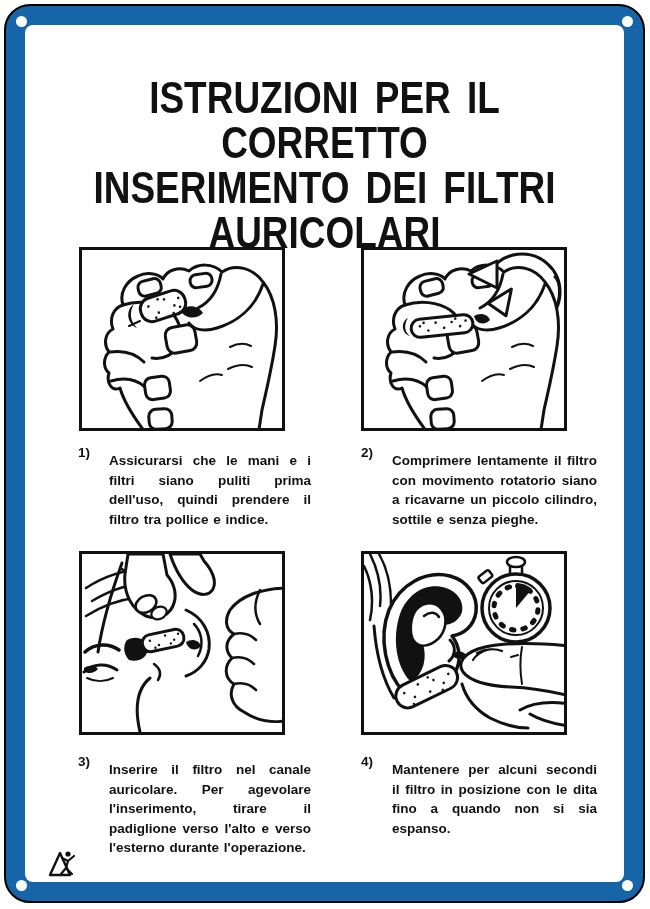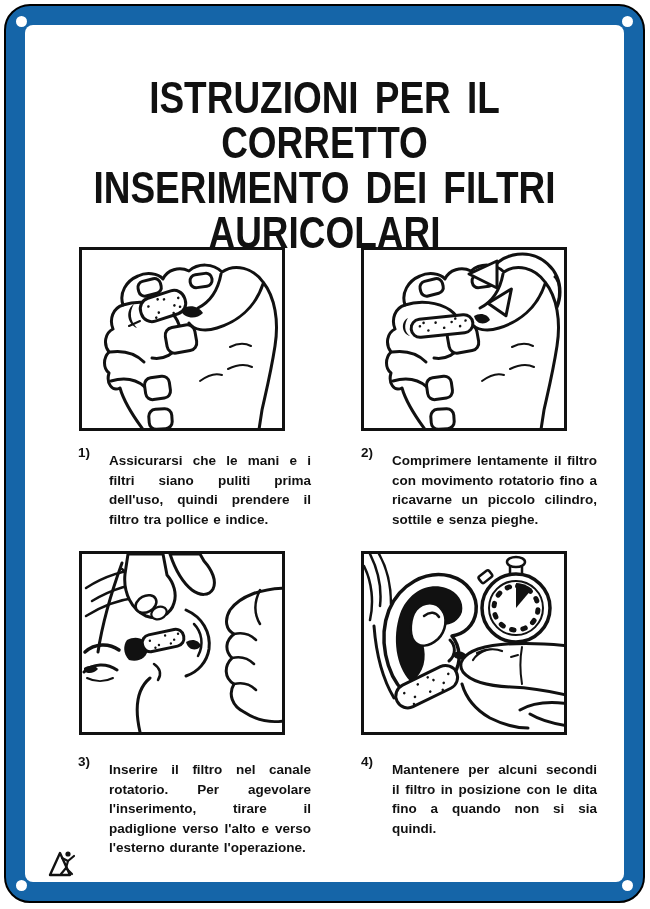--- a/index.html
+++ b/index.html
@@ -134,21 +134,21 @@
       </svg>
     </div>
 
     <div class="cap" id="cap1">
       <span class="num">1)</span>
       <p>Assicurarsi che le mani e i filtri siano puliti prima dell'uso, quindi prendere il filtro tra pollice e indice.</p>
     </div>
 
     <div class="cap" id="cap2">
       <span class="num">2)</span>
-      <p>Comprimere lentamente il filtro con movimento rotatorio fino a ricavarne un piccolo cilindro, sottile e senza pieghe.</p>
+      <p>Comprimere lentamente il filtro con movimento rotatorio siano a ricavarne un piccolo cilindro, sottile e senza pieghe.</p>
     </div>
 
     <div class="ibox" id="box3">
       <svg width="200" height="178" viewBox="0 0 200 178" aria-label="inserting-earplug-filter-into-ear-canal-while-pulling-ear">
         <g fill="none" stroke="#111" stroke-width="3" stroke-linecap="round" stroke-linejoin="round">
           <path stroke-width="2.5" d="M4,34 C26,20 50,14 72,16"></path>
           <path stroke-width="2.5" d="M10,47 C30,35 52,29 70,29"></path>
           <path stroke-width="2.5" d="M4,62 C20,52 36,46 52,44"></path>
           <path stroke-width="2.5" d="M40,15 C52,25 60,39 64,53"></path>
           <path stroke-width="2.5" d="M53,11 C63,21 69,33 72,45"></path>
@@ -233,26 +233,26 @@
             <circle cx="152" cy="54" r="27" stroke-width="2"></circle>
             <circle cx="152" cy="54" r="22" stroke-width="5" stroke-dasharray="2.6 8.92" transform="rotate(-86 152 54)"></circle>
             <path fill="#111" stroke="none" d="M152,54 L152,29 A25,25 0 0 1 168,35 Z"></path>
           </g>
         </g>
       </svg>
     </div>
 
     <div class="cap" id="cap3">
       <span class="num">3)</span>
-      <p>Inserire il filtro nel canale rotatorio. Per agevolare l'inserimento, tirare il padiglione verso l'alto e verso l'esterno durante l'operazione.</p>
+      <p>Inserire il filtro nel canale auricolare. Per agevolare l'inserimento, tirare il padiglione verso l'alto e verso l'esterno durante l'operazione.</p>
     </div>
 
     <div class="cap" id="cap4">
       <span class="num">4)</span>
-      <p>Mantenere per alcuni secondi il filtro in posizione con le dita fino a quando non si sia quindi.</p>
+      <p>Mantenere per alcuni secondi il filtro in posizione con le dita fino a quando non si sia espanso.</p>
     </div>
 
     <svg class="logo" viewBox="0 0 34 32" aria-label="manufacturer-logo">
       <g fill="none" stroke="#111" stroke-width="2.4" stroke-linecap="round" stroke-linejoin="round">
         <path d="M3,28 L13,6 L23,28 Z"></path>
         <circle cx="21" cy="7" r="2.6" fill="#111" stroke="none"></circle>
         <path stroke-width="2.2" d="M15,11 L21,14 L27,9"></path>
         <path stroke-width="2.2" d="M21,14 L19,21"></path>
         <path stroke-width="2.2" d="M19,21 L14,27"></path>
         <path stroke-width="2.2" d="M19,21 L25,27"></path>

